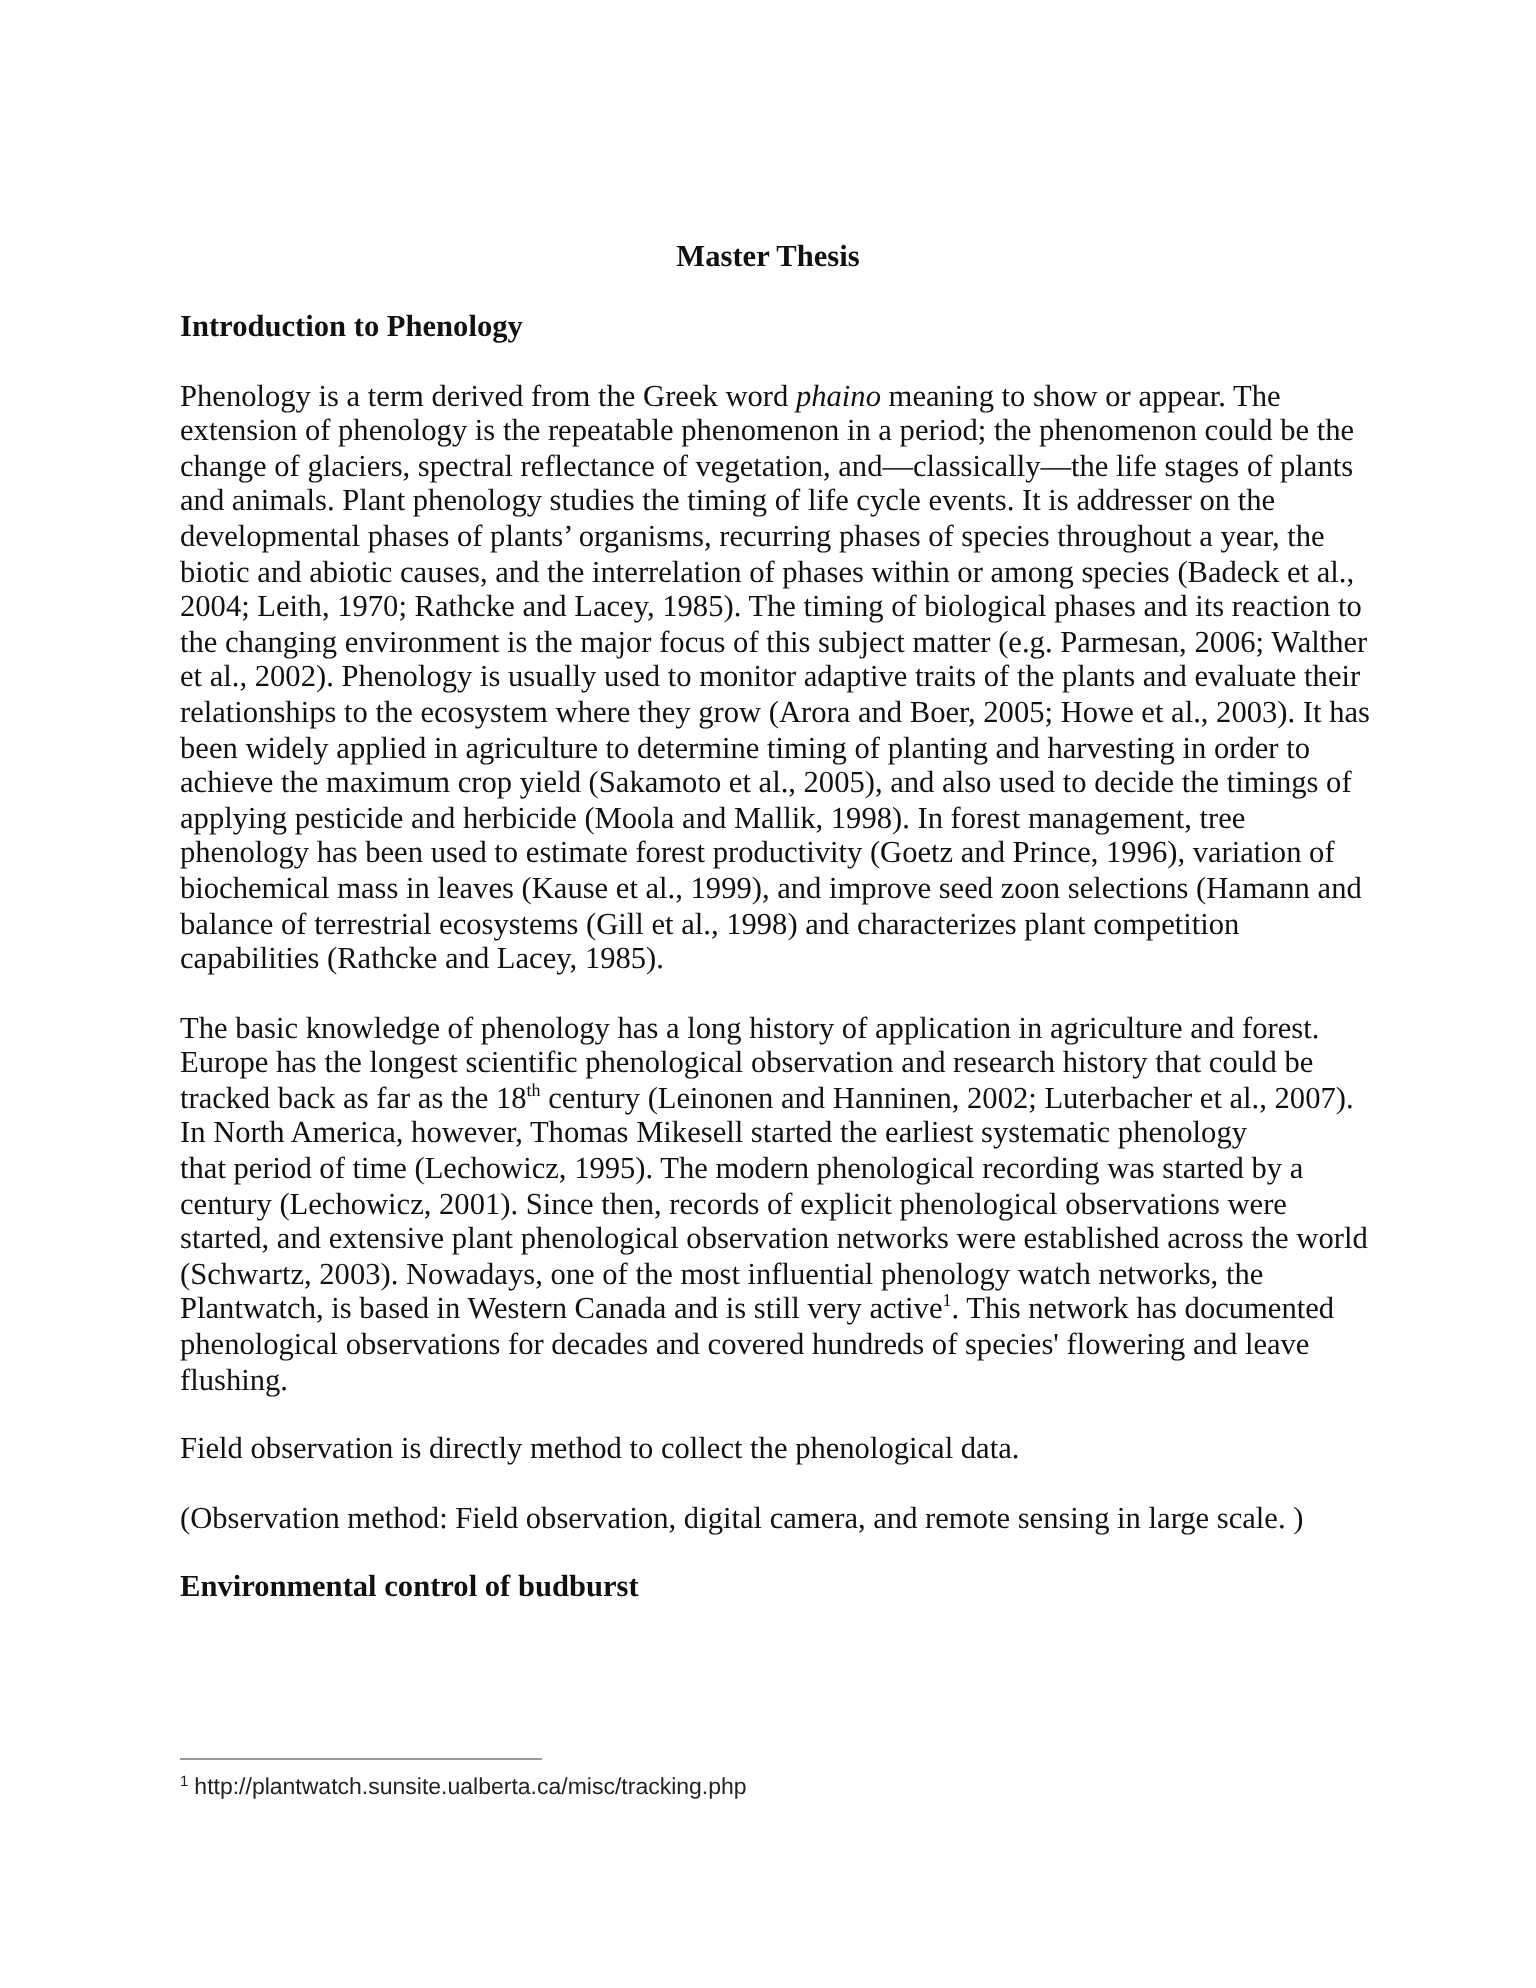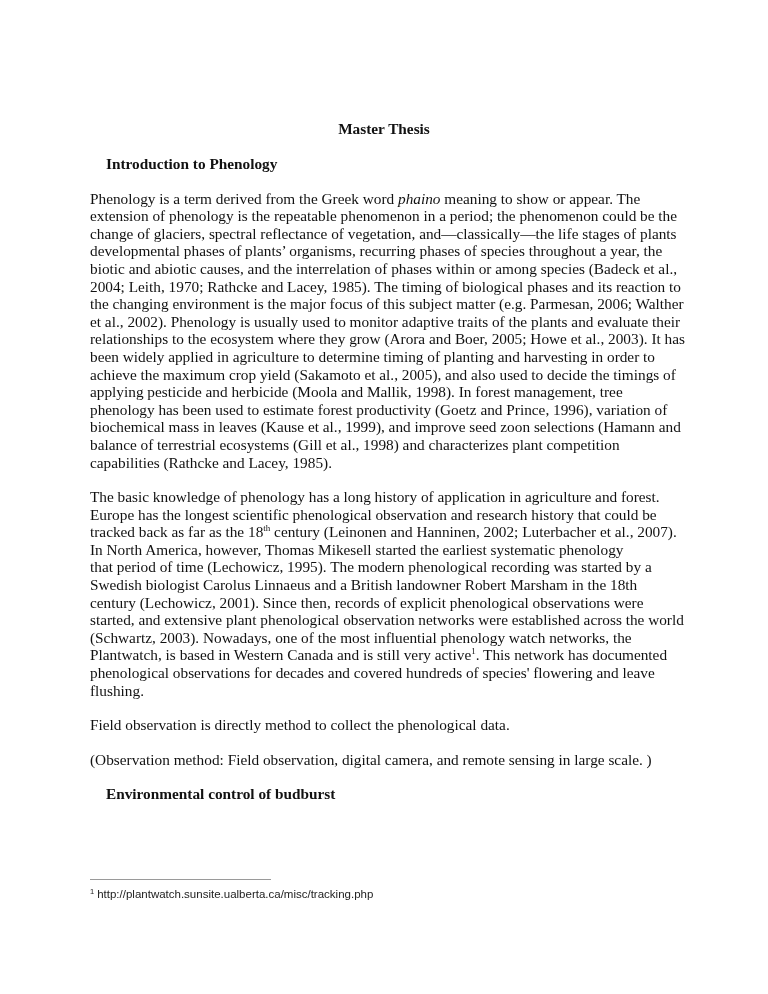--- a/index.html
+++ b/index.html
@@ -6,21 +6,21 @@
   body { width: 768px; height: 994px; overflow: hidden; position: relative; }
   .page {
     position: absolute; left: 0; top: 0; width: 768px; height: 835px; background: #fff;
     font-family: "Liberation Serif", serif; color: #111; font-size: 15.3px; line-height: 17.6px;
   }
   .title {
     position: absolute; top: 120px; left: 0; width: 768px; text-align: center;
     font-weight: bold; font-size: 15.3px;
   }
   .content { position: absolute; left: 90px; top: 155px; width: 600px; }
-  .heading { font-weight: bold; margin: 0 0 17px 16px; }
+  .heading { font-weight: bold; margin: 0 0 17px 0; }
   p { margin: 0 0 17px 0; }
   .line { display: block; white-space: nowrap; }
   sup { font-size: 9px; line-height: 0; vertical-align: 6px; }
   em { }
   .footnote-rule {
     position: absolute; left: 90px; top: 879px; width: 181px; height: 0;
     border-top: 1px solid #9a9a9a;
   }
   .footnote {
     position: absolute; left: 90px; top: 886px;
@@ -34,20 +34,21 @@
 <div class="page">
   <div class="title">Master Thesis</div>
 
   <div class="content">
     <div class="heading">Introduction to Phenology</div>
 
     <p>
       <span class="line"><span>Phenology is a term derived from the Greek word </span><em>phaino</em><span> meaning to show or appear. The</span></span>
       <span class="line">extension of phenology is the repeatable phenomenon in a period; the phenomenon could be the</span>
       <span class="line">change of glaciers, spectral reflectance of vegetation, and—classically—the life stages of plants</span>
+      <span class="line">and animals. Plant phenology studies the timing of life cycle events. It is addresser on the</span>
       <span class="line">developmental phases of plants’ organisms, recurring phases of species throughout a year, the</span>
       <span class="line">biotic and abiotic causes, and the interrelation of phases within or among species (Badeck et al.,</span>
       <span class="line">2004; Leith, 1970; Rathcke and Lacey, 1985). The timing of biological phases and its reaction to</span>
       <span class="line">the changing environment is the major focus of this subject matter (e.g. Parmesan, 2006; Walther</span>
       <span class="line">et al., 2002). Phenology is usually used to monitor adaptive traits of the plants and evaluate their</span>
       <span class="line">relationships to the ecosystem where they grow (Arora and Boer, 2005; Howe et al., 2003). It has</span>
       <span class="line">been widely applied in agriculture to determine timing of planting and harvesting in order to</span>
       <span class="line">achieve the maximum crop yield (Sakamoto et al., 2005), and also used to decide the timings of</span>
       <span class="line">applying pesticide and herbicide (Moola and Mallik, 1998). In forest management, tree</span>
       <span class="line">phenology has been used to estimate forest productivity (Goetz and Prince, 1996), variation of</span>
@@ -55,21 +56,20 @@
       <span class="line">balance of terrestrial ecosystems (Gill et al., 1998) and characterizes plant competition</span>
       <span class="line">capabilities (Rathcke and Lacey, 1985).</span>
     </p>
 
     <p>
       <span class="line">The basic knowledge of phenology has a long history of application in agriculture and forest.</span>
       <span class="line">Europe has the longest scientific phenological observation and research history that could be</span>
       <span class="line"><span>tracked back as far as the 18</span><sup>th</sup><span> century (Leinonen and Hanninen, 2002; Luterbacher et al., 2007).</span></span>
       <span class="line">In North America, however, Thomas Mikesell started the earliest systematic phenology</span>
       <span class="line">that period of time (Lechowicz, 1995). The modern phenological recording was started by a</span>
-      <span class="line">Swedish biologist Carolus Linnaeus and a British landowner Robert Marsham in the 18th</span>
       <span class="line">century (Lechowicz, 2001). Since then, records of explicit phenological observations were</span>
       <span class="line">started, and extensive plant phenological observation networks were established across the world</span>
       <span class="line">(Schwartz, 2003). Nowadays, one of the most influential phenology watch networks, the</span>
       <span class="line"><span>Plantwatch, is based in Western Canada and is still very active</span><sup>1</sup><span>. This network has documented</span></span>
       <span class="line">phenological observations for decades and covered hundreds of species' flowering and leave</span>
       <span class="line">flushing.</span>
     </p>
 
     <p>Field observation is directly method to collect the phenological data.</p>
 

